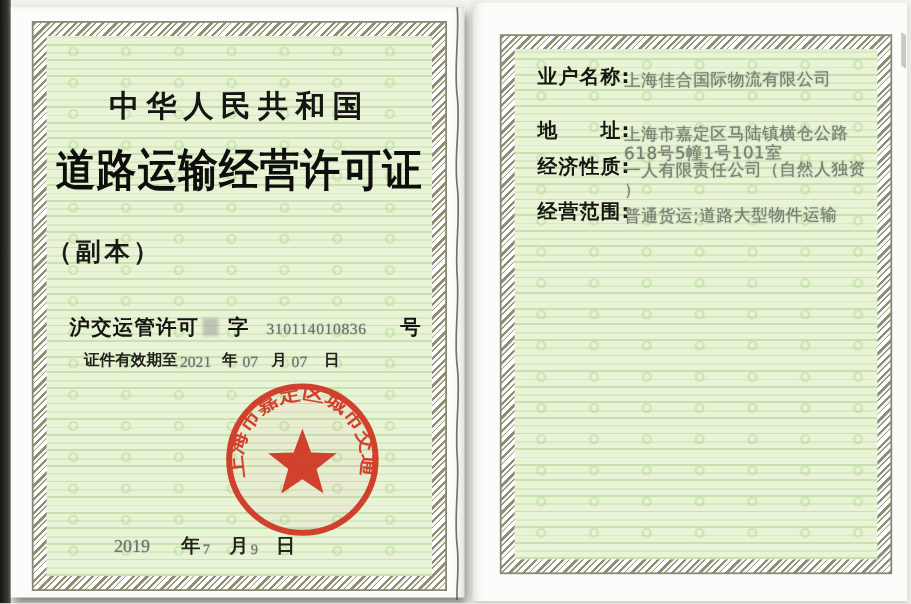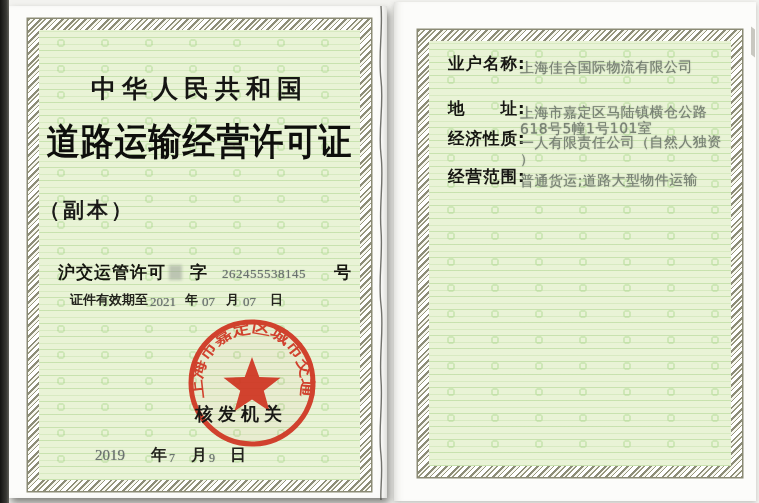--- a/index.html
+++ b/index.html
@@ -93,21 +93,21 @@
         <div class="country">中华人民共和国</div>
 
         <div class="main-title">道路运输经营许可证</div>
 
         <div class="fuben">（副本）</div>
 
         <div class="license-row">
           <span class="lic-prefix">沪交运管许可</span>
           <span class="smudge"></span>
           <span class="lic-zi">字</span>
-          <span class="lic-num typed">262455538145</span>
+          <span class="lic-num typed">310114010836</span>
           <span class="lic-hao">号</span>
         </div>
 
         <div class="validity-row">
           <span>证件有效期至</span>
           <span class="typed v-year">2021</span>
           <span class="v-yu">年</span>
           <span class="typed v-month">07</span>
           <span class="v-mu">月</span>
           <span class="typed v-day">07</span>
@@ -118,21 +118,20 @@
           <defs>
             <path id="sealArc" d="M 27.2 89.6 A 50 50 0 1 1 122.8 89.6" fill="none"></path>
           </defs>
           <circle cx="75" cy="75" r="61" fill="rgba(210,60,40,0.04)" stroke="#cf3320" stroke-width="5"></circle>
           <path fill="#cf3320" d="M75,49 L82.3,69 L103.5,69.7 L86.8,82.8 L92.6,103.3 L75,91.4 L57.4,103.3 L63.2,82.8 L46.5,69.7 L67.7,69 Z"></path>
           <text font-size="15.5" font-weight="700" fill="#cf3320" font-family="DejaVu Serif, Liberation Serif, serif">
             <textPath href="#sealArc" textLength="278" lengthAdjust="spacingAndGlyphs">上海市嘉定区城市交通运输管理所</textPath>
           </text>
         </svg>
 
-        <div class="issuer">核发机关</div>
 
         <div class="issue-date">
           <span class="typed d-year">2019</span>
           <span class="d-yu">年</span>
           <span class="typed d-month">7</span>
           <span class="d-mu">月</span>
           <span class="typed d-day">9</span>
           <span class="d-du">日</span>
         </div>
 

